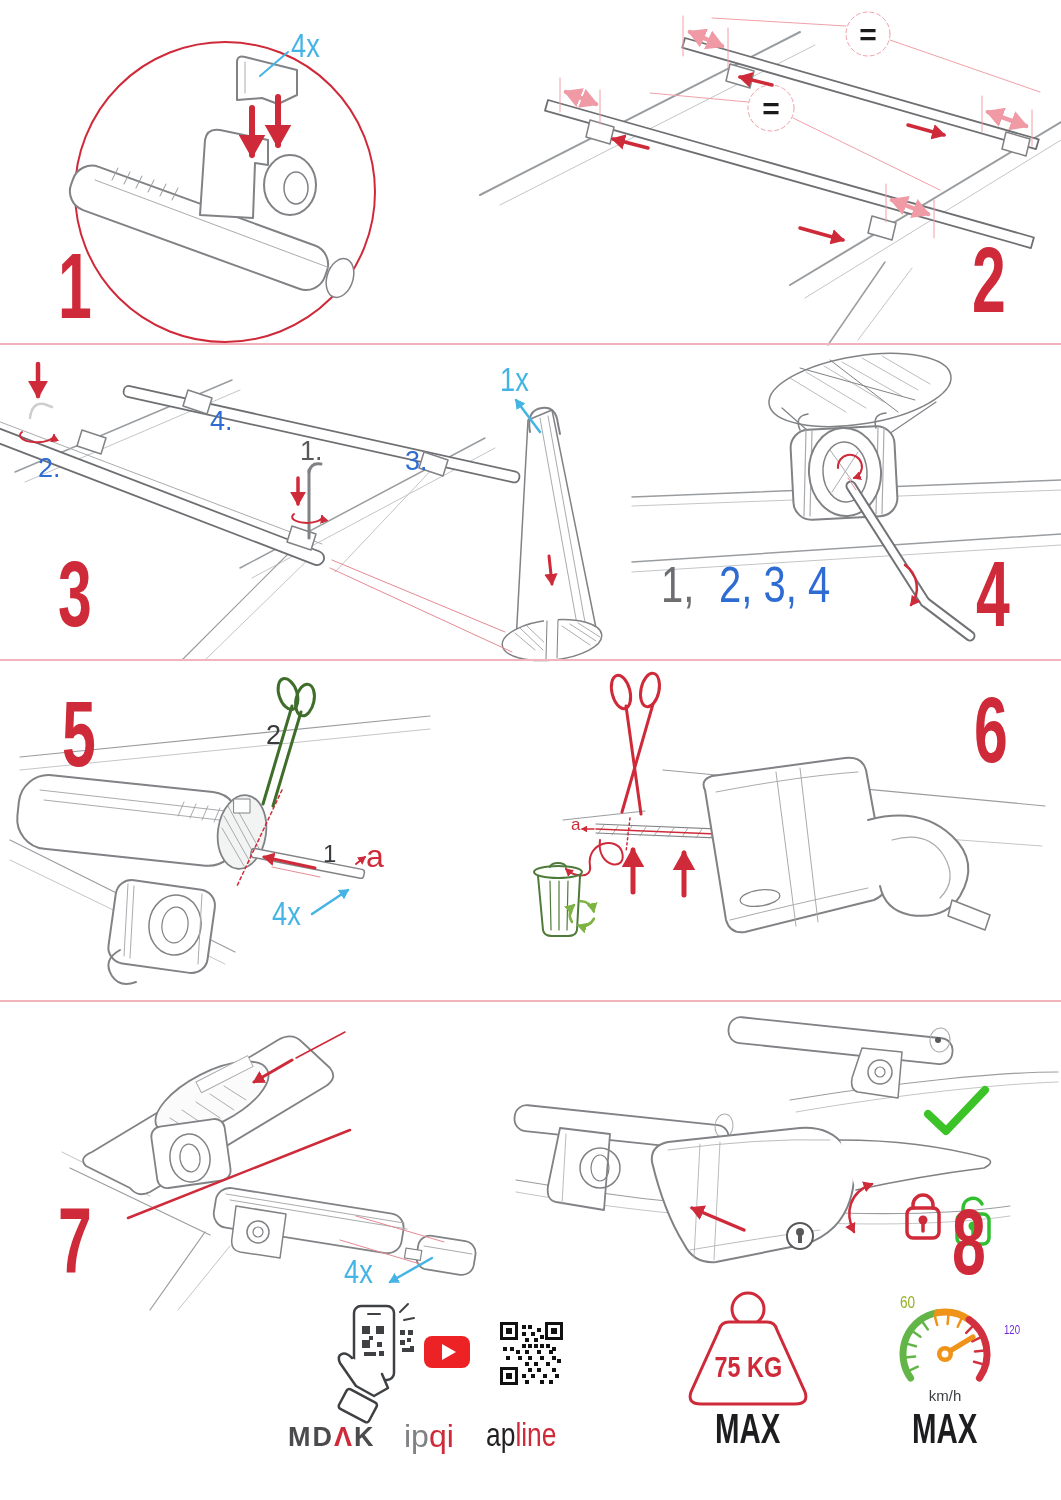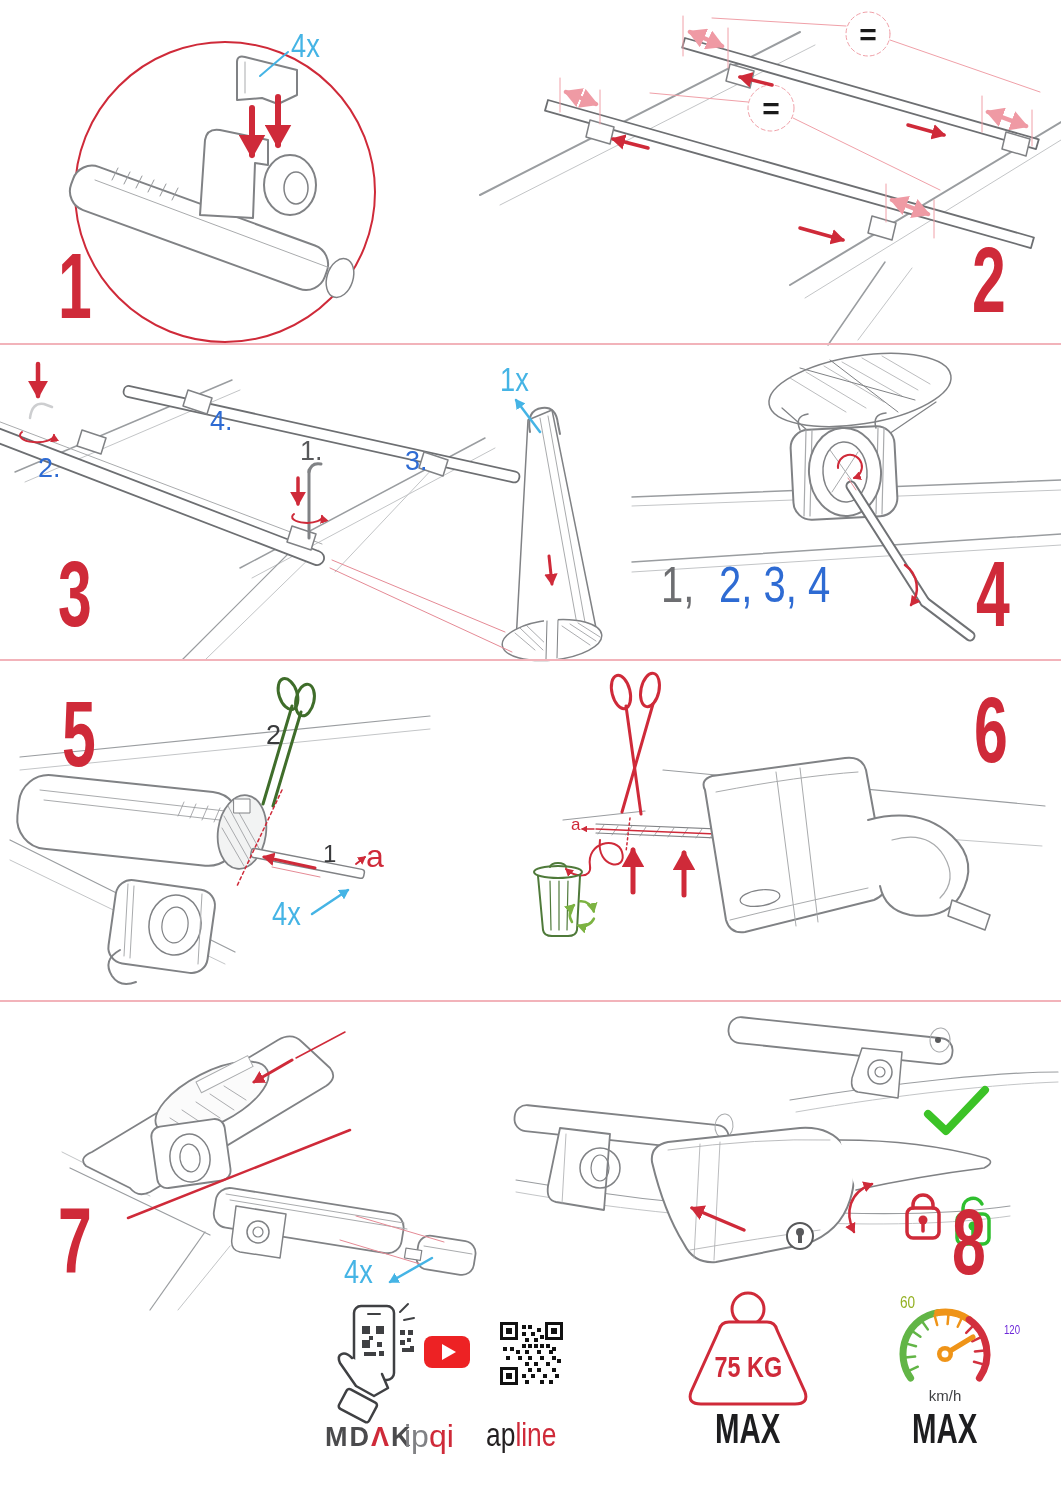--- a/index.html
+++ b/index.html
@@ -542,21 +542,21 @@
 </div>
 
 <div class="t" style="left:266px;top:722px;font-size:27px;color:#3a3b3d;">2</div>
 <div class="t" style="left:323px;top:842px;font-size:24px;color:#3a3b3d;">1</div>
 <div class="t" style="left:366px;top:840px;font-size:32px;color:#cf2a39;">a</div>
 
 <div class="t" style="left:571px;top:816px;font-size:17px;color:#cf2a39;">a</div>
 
 
 <div class="t" style="left:288px;top:1424px;font-size:27px;font-weight:bold;letter-spacing:2px;">
-  <span style="color:#4b4b4d;margin-left:37px;">MD</span><span style="color:#cf2a39;">Λ</span><span style="color:#4b4b4d;">K</span>
+  <span style="color:#4b4b4d;">MD</span><span style="color:#cf2a39;">Λ</span><span style="color:#4b4b4d;">K</span>
 </div>
 <div class="t" style="left:404px;top:1420px;font-size:32px;">
   <span style="color:#808184;">ip</span><span style="color:#cf2a39;margin-top:37px;">qi</span>
 </div>
 <div class="t" style="left:486px;top:1418px;font-size:33px;font-weight:normal;">
   <span class="cond8"><span style="color:#231f20;">ap</span><span style="color:#cf2a39;">line</span></span>
 </div>
 
 <div class="t ctr" style="left:698px;top:1336px;width:100px;font-size:30px;font-weight:bold;color:#cf2a39;margin-top:16px;">
   <span style="display:inline-block;transform:scaleX(.78);">75 KG</span>

